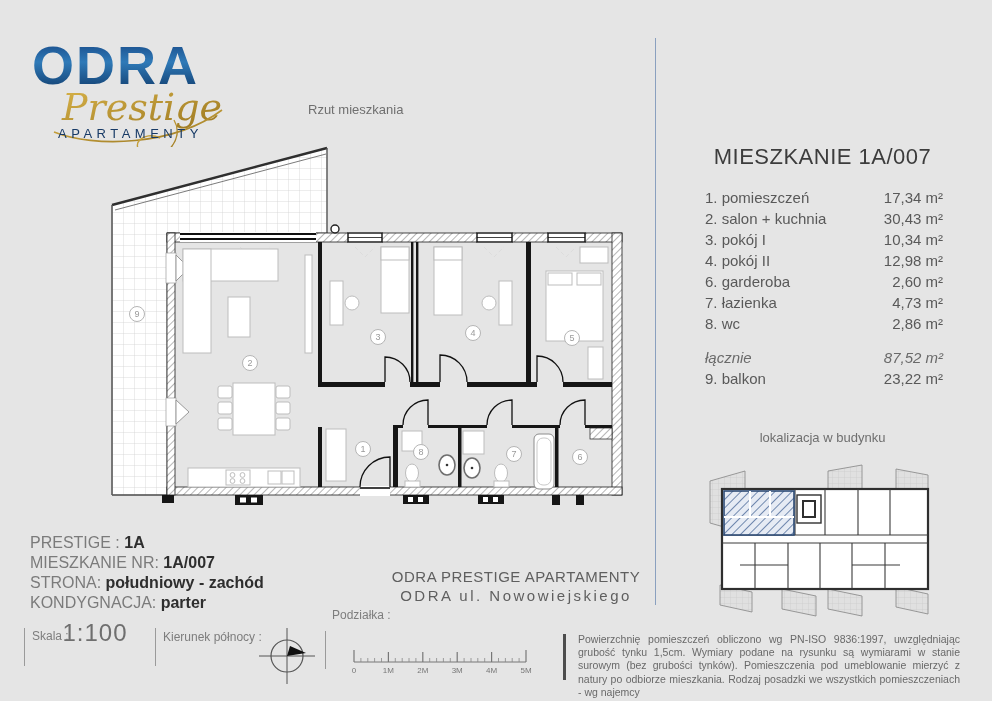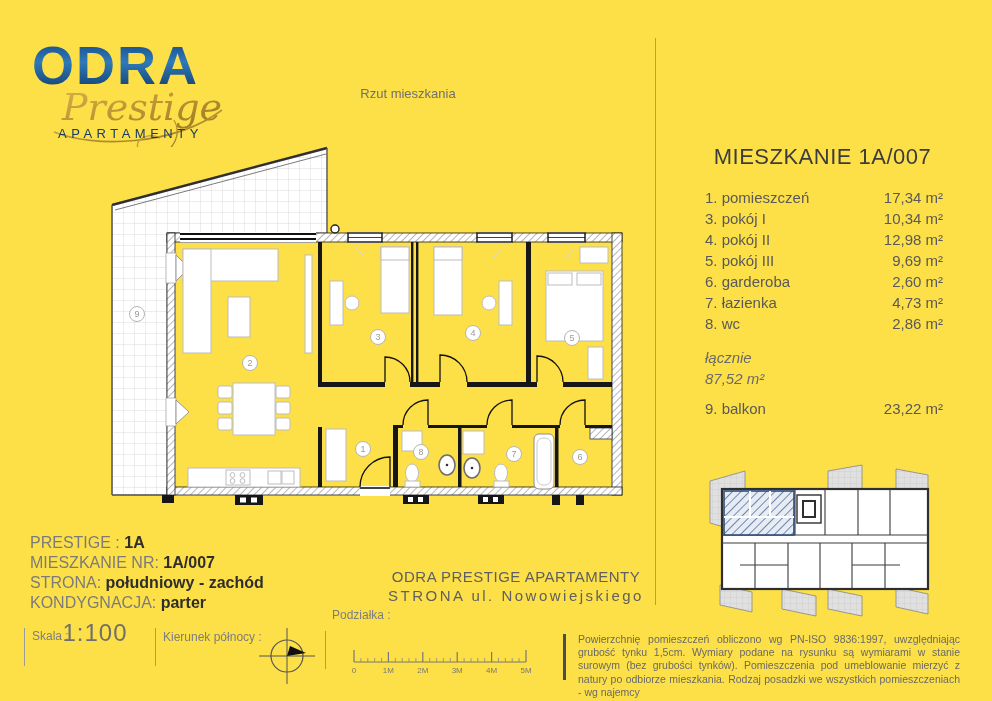--- a/index.html
+++ b/index.html
@@ -1,34 +1,34 @@
 <!DOCTYPE html>
 <html><head>
 <meta charset="utf-8">
 <style>
   * { margin:0; padding:0; box-sizing:border-box; }
   html,body { width:992px; height:701px; background:#ffffff; overflow:hidden;
     font-family:"Liberation Sans", sans-serif; }
   .abs { position:absolute; }
-  #page { position:relative; width:992px; height:701px; background:#fde047; }
+  #page { position:relative; width:992px; height:701px; background:#e5e5e5; }
 
   
   .unit-title { left:660px; top:144px; width:325px; text-align:center;
     font-size:22px; font-weight:400; color:#3c3c3c; letter-spacing:.5px; }
   .room-list { left:705px; top:187px; width:238px; font-size:15px; color:#595959; }
   .room-row { display:flex; justify-content:space-between; line-height:21px; }
   .room-name { white-space:nowrap; }
   .room-area { white-space:nowrap; }
-  .total-row { margin-top:13px; font-style:italic; color:#6a6a6a;flex-direction:column; }
-  .balcony-row { margin-top:9px; }
+  .total-row { margin-top:13px; font-style:italic; color:#6a6a6a; }
+  .balcony-row { margin-top:0; }
   .locator-title { left:700px; top:430px; width:245px; text-align:center;
     font-size:13px; color:#6f6f6f; }
 
   
-  .plan-label { left:308px; top:86px; width:200px; text-align:center;
+  .plan-label { left:308px; top:102px; width:200px; 
     font-size:13px; color:#6f6f6f; }
 
   
   .details { left:30px; top:533px; font-size:16px; line-height:20px; color:#7b7b7b; }
   .details b { color:#2e2e2e; font-weight:700; }
 
   
   .address { left:385px; top:567px; width:262px; text-align:center; color:#5f5f5f; }
   .address .l1 { font-size:15px; letter-spacing:.5px; line-height:19px; }
   .address .l2 { font-size:15px; letter-spacing:2.5px; line-height:20px; }
@@ -294,30 +294,30 @@
   <div class="abs vdivider"></div>
 
   <div class="abs unit-title">MIESZKANIE 1A/007</div>
 
   <div class="abs room-list">
     <div class="room-row">
         <span class="room-name"><span>1.</span> <span>pomieszczeń</span></span>
         <span class="room-area">17,34 m²</span>
       </div>
     <div class="room-row">
+        <span class="room-name"><span>2.</span> <span>salon + kuchnia</span></span>
+        <span class="room-area">30,43 m²</span>
+      </div>
+    <div class="room-row">
         <span class="room-name"><span>3.</span> <span>pokój I</span></span>
         <span class="room-area">10,34 m²</span>
       </div>
     <div class="room-row">
         <span class="room-name"><span>4.</span> <span>pokój II</span></span>
         <span class="room-area">12,98 m²</span>
-      </div>
-    <div class="room-row">
-        <span class="room-name"><span>5.</span> <span>pokój III</span></span>
-        <span class="room-area">9,69 m²</span>
       </div>
     <div class="room-row">
         <span class="room-name"><span>6.</span> <span>garderoba</span></span>
         <span class="room-area">2,60 m²</span>
       </div>
     <div class="room-row">
         <span class="room-name"><span>7.</span> <span>łazienka</span></span>
         <span class="room-area">4,73 m²</span>
       </div>
     <div class="room-row">
@@ -327,20 +327,21 @@
     <div class="room-row total-row">
         <span>łącznie</span>
         <span>87,52 m²</span>
       </div>
     <div class="room-row balcony-row">
         <span class="room-name"><span>9.</span> <span>balkon</span></span>
         <span class="room-area">23,22 m²</span>
       </div>
   </div>
 
+  <div class="abs locator-title">lokalizacja w budynku</div>
 
   <svg class="abs" style="left:700px; top:447px;" width="245" height="172" viewBox="0 0 245 172">
     <defs>
       <pattern id="bluehatch" width="6" height="6" patternUnits="userSpaceOnUse" patternTransform="rotate(45)">
         <rect width="6" height="6" fill="#e6ebf4"></rect>
         <line x1="0" y1="0" x2="0" y2="6" stroke="#3f5f92" stroke-width="1.4"></line>
       </pattern>
       <pattern id="graytile" width="6" height="6" patternUnits="userSpaceOnUse">
         <rect width="6" height="6" fill="#e0e0e0"></rect>
         <path d="M 6 0 L 0 0 0 6" fill="none" stroke="#c6c6c6" stroke-width="0.6"></path>
@@ -388,21 +389,21 @@
 
   <div class="abs details">
     <div><span>PRESTIGE : </span><b>1A</b></div>
     <div><span>MIESZKANIE NR: </span><b>1A/007</b></div>
     <div><span>STRONA: </span><b>południowy - zachód</b></div>
     <div><span>KONDYGNACJA: </span><b>parter</b></div>
   </div>
 
   <div class="abs address">
     <div class="l1">ODRA PRESTIGE APARTAMENTY</div>
-    <div class="l2">STRONA ul. Nowowiejskiego</div>
+    <div class="l2">ODRA ul. Nowowiejskiego</div>
   </div>
 
   <div class="abs sep sep1"></div>
   <div class="abs f-label scale-label">Skala :</div>
   <div class="abs scale-value">1:100</div>
 
   <div class="abs sep sep2"></div>
   <div class="abs f-label north-label">Kierunek północy :</div>
   <svg class="abs" style="left:255px; top:626px;" width="64" height="62" viewBox="0 0 64 62">
     <circle cx="32" cy="30" r="16" fill="none" stroke="#555" stroke-width="1.2"></circle>

